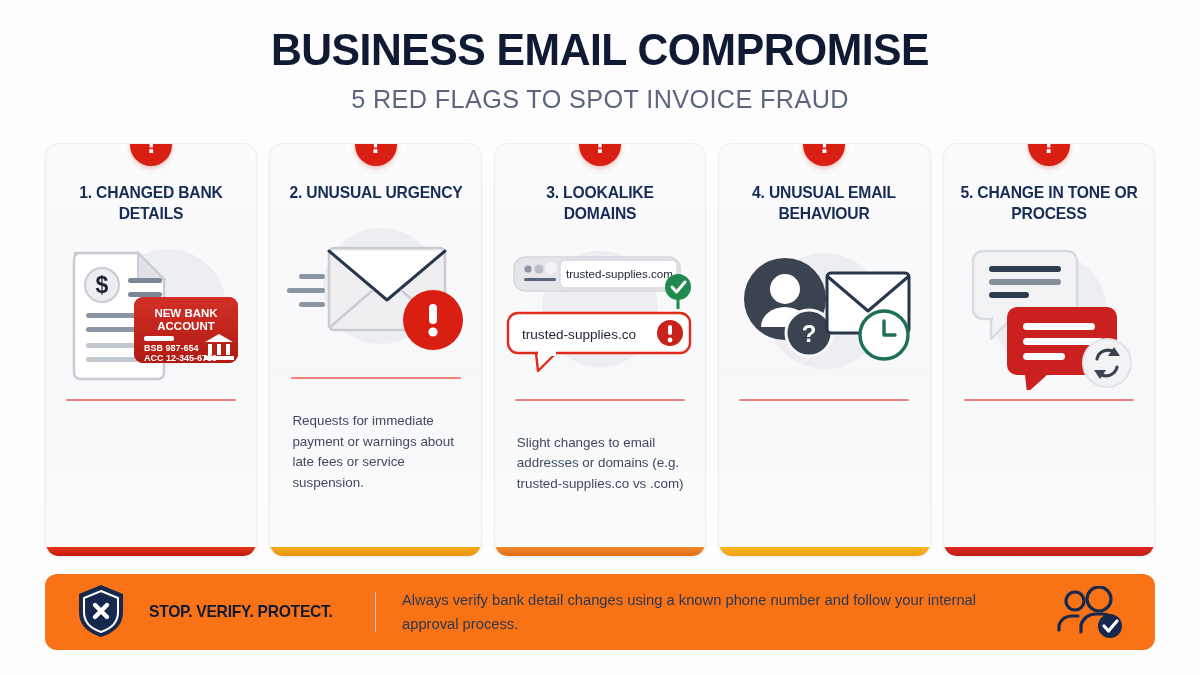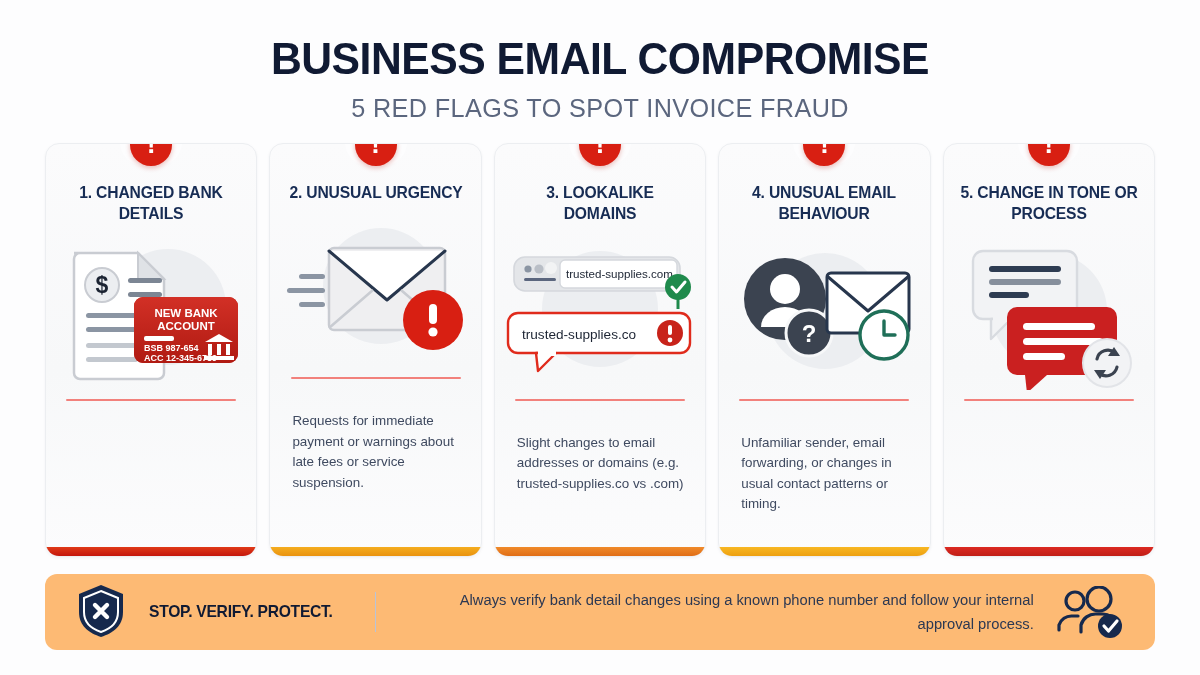--- a/index.html
+++ b/index.html
@@ -8,21 +8,21 @@
     background: #fdfdfe;
     font-family: "Liberation Sans", sans-serif;
     overflow: hidden;
     position: relative;
   }
 
   .poster {
     width: 1200px;
     height: 675px;
     position: relative;
-    padding: 17px;
+    padding: 8px;
   }
 
   
   .header { text-align: center; padding-top: 18px; }
   .title {
     font-size: 44px;
     font-weight: 700;
     letter-spacing: -0.5px;
     color: #101a33;
     line-height: 1.08;
@@ -142,26 +142,25 @@
     height: 9px;
   }
 
   
   .banner {
     position: absolute;
     left: 45px;
     top: 574px;
     width: 1110px;
     height: 76px;
-    background: #fdba74;
+    background: #f97316;
     border-radius: 12px;
     display: flex;
     align-items: center;
     padding: 0 30px;
-    text-align: right;
   }
   .banner-slogan {
     font-size: 17px;
     font-weight: 700;
     color: #101a33;
     letter-spacing: -0.3px;
     margin-left: 14px;
     transform: scaleX(0.92);
     white-space: nowrap;
   }
@@ -324,21 +323,20 @@
           <text x="82" y="107" font-family="'Liberation Sans',sans-serif" font-size="24" font-weight="700" fill="#ffffff" text-anchor="middle">?</text>
 
           <rect x="100" y="38" width="82" height="60" rx="4" fill="#ffffff" stroke="#27364d" stroke-width="3"></rect>
           <path d="M100 41 L141 76 L182 41" fill="none" stroke="#27364d" stroke-width="3" stroke-linejoin="round"></path>
 
           <circle cx="157" cy="100" r="24" fill="#ffffff" stroke="#1f6f58" stroke-width="3.4"></circle>
           <path d="M157 86 L157 100 L168 100" stroke="#1f6f58" stroke-width="3.4" fill="none" stroke-linecap="round" stroke-linejoin="round"></path>
         </svg>
       </div>
       <div class="divider"></div>
-      <div class="body-text">Unfamiliar sender, email forwarding, or changes in usual contact patterns or timing.</div>
       <div class="accent" style="background:linear-gradient(180deg,#f8b723,#eda010);"></div>
     </div>
 
     <div class="card">
       <div class="notch"></div>
       <div class="badge">
         <span class="bang">!</span>
       </div>
       <div class="card-title">5. CHANGE IN TONE OR PROCESS</div>
       <div class="art">

